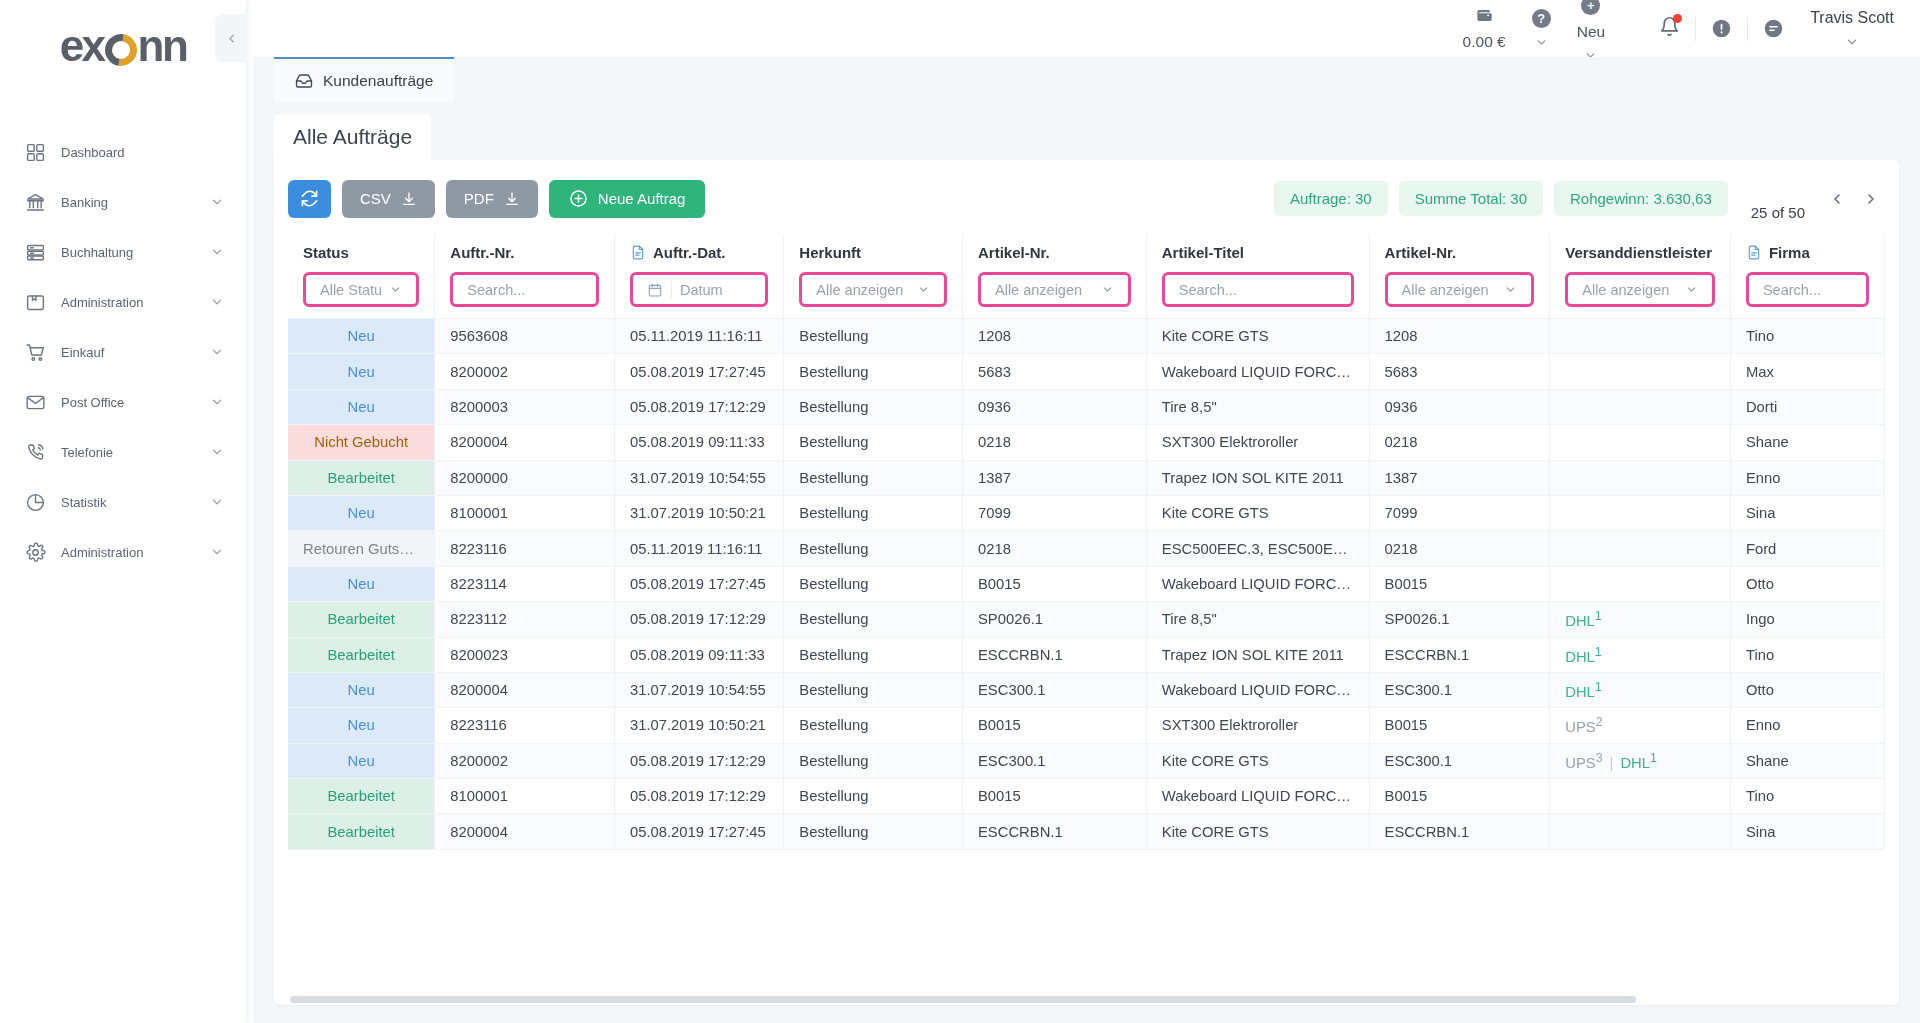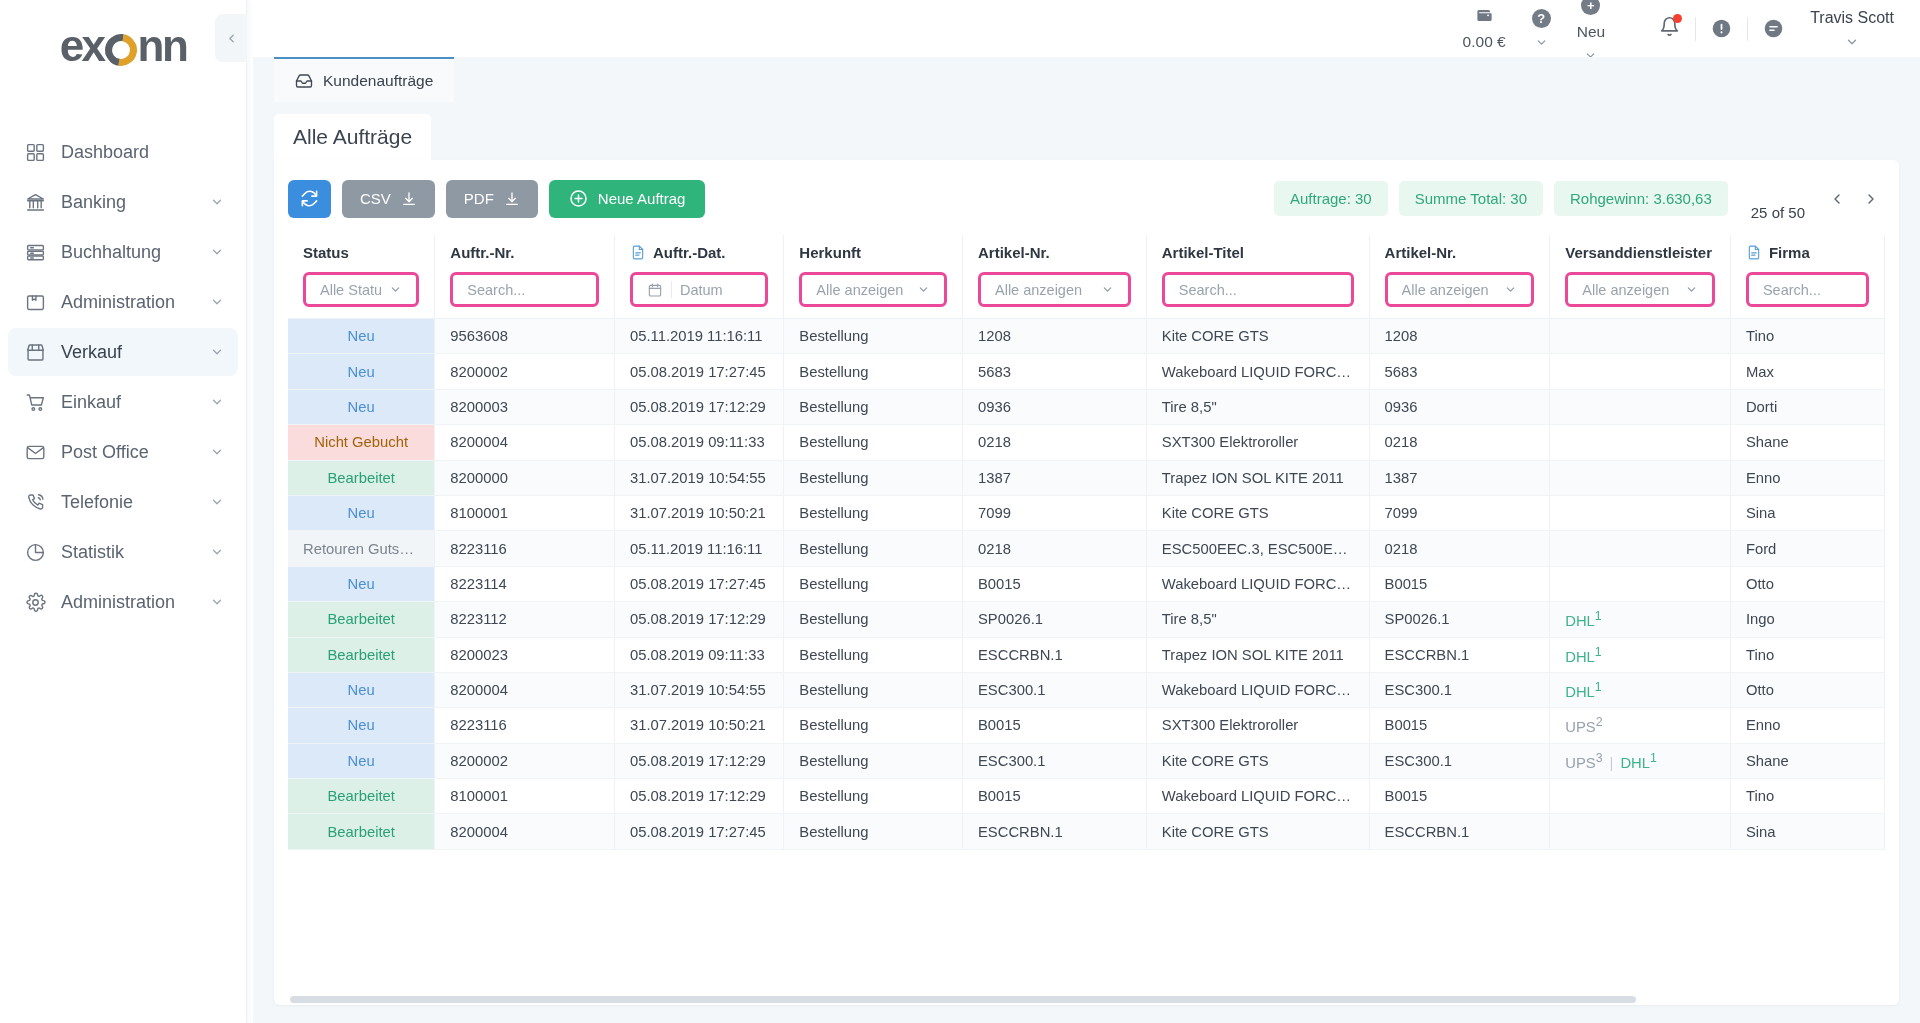--- a/index.html
+++ b/index.html
@@ -35,21 +35,21 @@
     border: 7px solid #e0a12a;
     border-left-color: #5a6068; border-top-color: #5a6068;
     display: inline-block; margin: 0 1px; transform: rotate(-35deg);
     position: relative; top: 4px;
   }
   .nav { margin-top: 36px; }
   .nav-item {
     display: flex; align-items: center;
     height: 48px; margin: 2px 8px; padding: 0 14px;
     border-radius: 8px; cursor: pointer;
-    color: #5b6471; font-size: 18px;
+    color: #5b6471; font-size: 13px;
   }
   .nav-item.active { background: #f1f7fa; color: #39424e; }
   .nav-item.active .nav-label { font-weight: 500; }
   .nav-ico {
     width: 26px; height: 22px; margin-right: 13px;
     display: flex; align-items: center; justify-content: center;
     color: #6b7480; flex: none;
   }
   .nav-ico svg { display: block; }
   .nav-label { flex: 1; white-space: nowrap; }
@@ -260,35 +260,20 @@
           </span>
         </div>
         <div class="nav-item">
           <span class="nav-ico">
             <svg width="21" height="21" viewBox="0 0 24 24" fill="none" stroke="currentColor" stroke-width="1.6" stroke-linecap="round" stroke-linejoin="round">
               <rect x="3" y="4.5" width="18" height="15.5" rx="1.6"></rect>
               <path d="M8.5 4.5v5l2-1.5 2 1.5v-5"></path>
             </svg>
           </span>
           <span class="nav-label">Administration</span>
-          <span class="nav-chev">
-            <svg width="14" height="14" viewBox="0 0 24 24" fill="none" stroke="currentColor" stroke-width="2.1" stroke-linecap="round" stroke-linejoin="round">
-              <polyline points="6 9 12 15 18 9"></polyline>
-            </svg>
-          </span>
-        </div>
-        <div class="nav-item active">
-          <span class="nav-ico">
-            <svg width="21" height="21" viewBox="0 0 24 24" fill="none" stroke="currentColor" stroke-width="1.6" stroke-linecap="round" stroke-linejoin="round">
-              <path d="M3.5 9.5h17v10a1 1 0 0 1-1 1h-15a1 1 0 0 1-1-1z"></path>
-              <path d="M3 9.5 4.6 4.2A1 1 0 0 1 5.6 3.5h12.8a1 1 0 0 1 1 .7L21 9.5"></path>
-              <path d="M8.3 3.5v6M15.7 3.5v6"></path>
-            </svg>
-          </span>
-          <span class="nav-label">Verkauf</span>
           <span class="nav-chev">
             <svg width="14" height="14" viewBox="0 0 24 24" fill="none" stroke="currentColor" stroke-width="2.1" stroke-linecap="round" stroke-linejoin="round">
               <polyline points="6 9 12 15 18 9"></polyline>
             </svg>
           </span>
         </div>
         <div class="nav-item">
           <span class="nav-ico">
             <svg width="21" height="21" viewBox="0 0 24 24" fill="none" stroke="currentColor" stroke-width="1.6" stroke-linecap="round" stroke-linejoin="round">
               <circle cx="9.5" cy="19.5" r="1.5"></circle>

